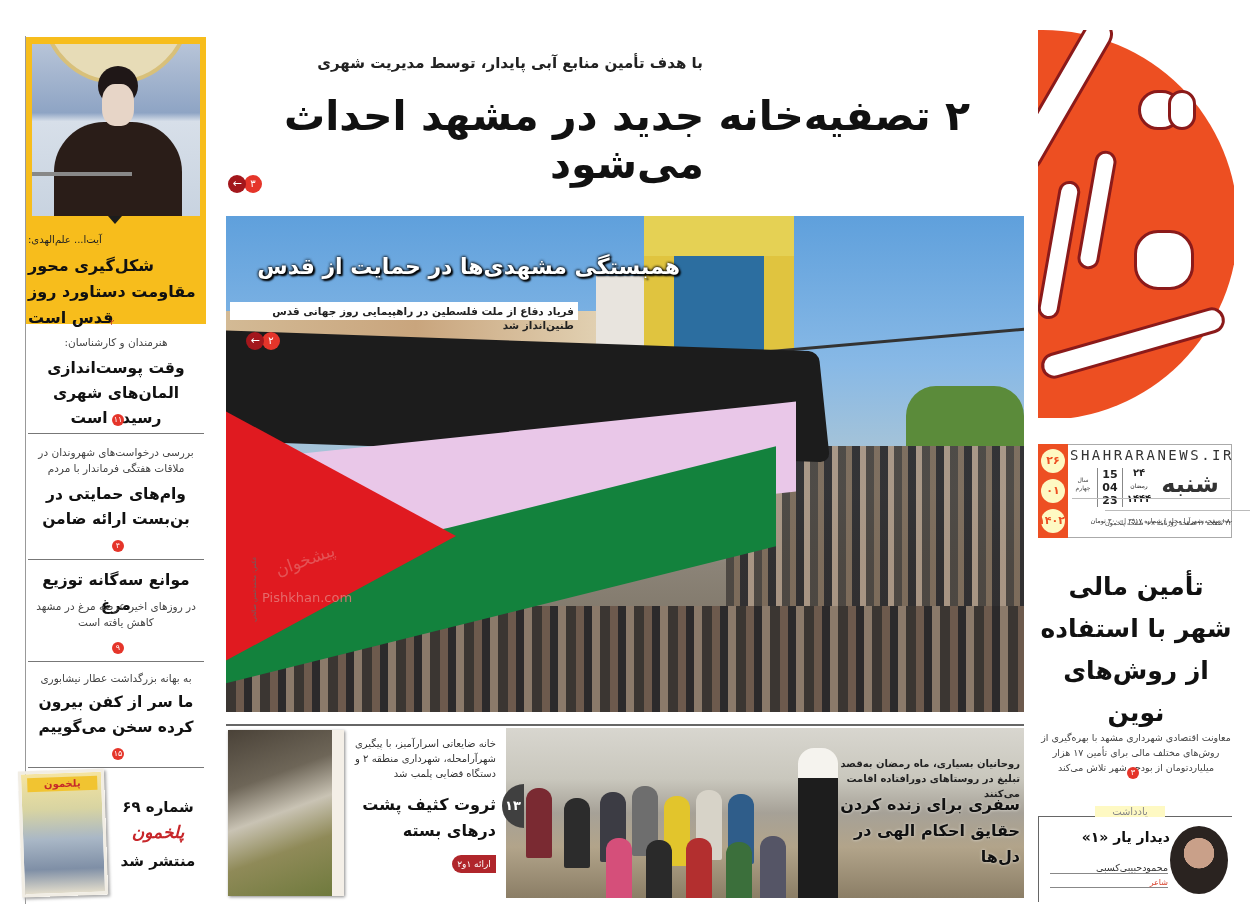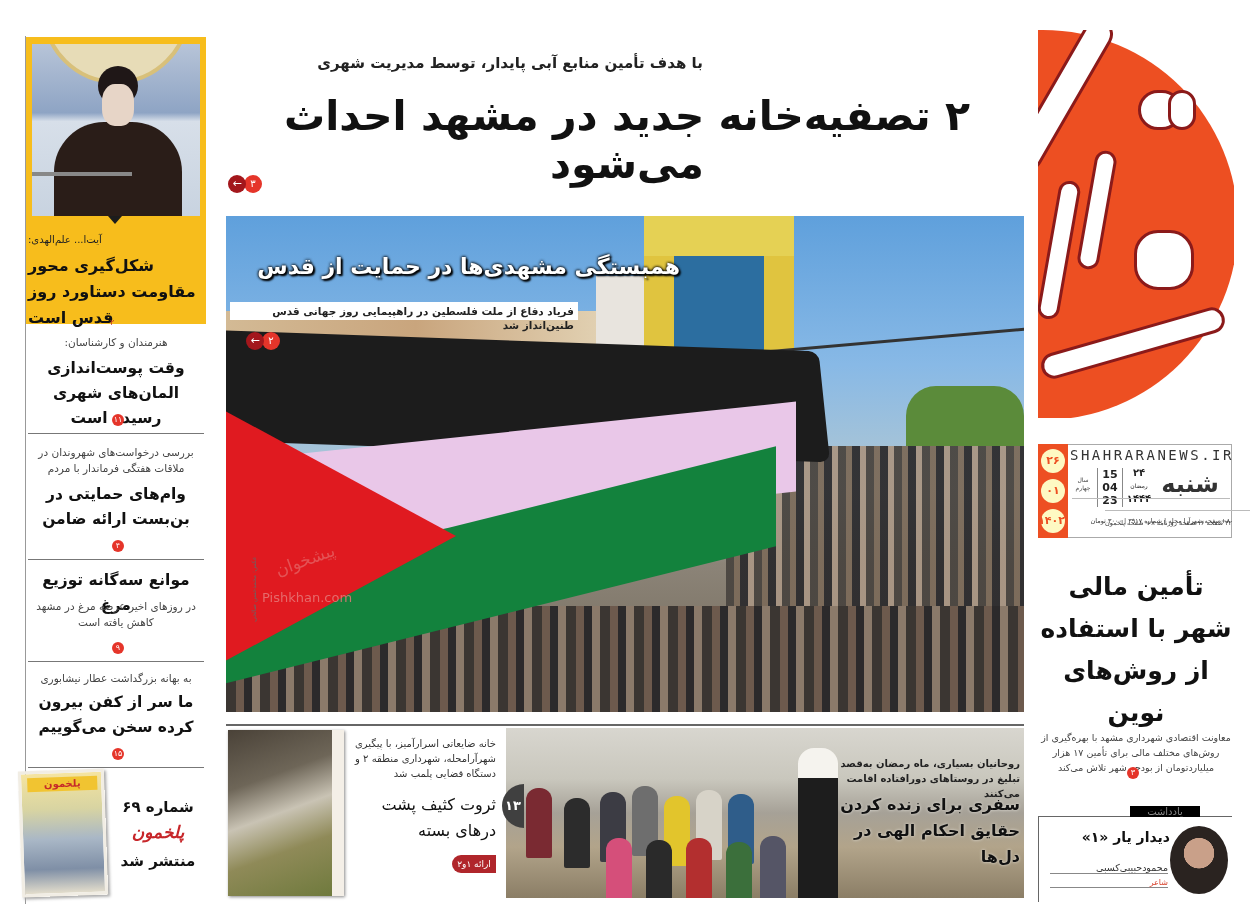--- a/index.html
+++ b/index.html
@@ -57,21 +57,21 @@
   #photo-sub { left: 230px; top: 302px; width: 348px; height: 18px; background: #fff; font-size: 10.5px; font-weight: bold; color: #222; text-align: right; padding: 2px 4px; line-height: 14px; }
   #photo-ref { left: 246px; top: 332px; width: 38px; height: 18px; }
   #watermark { left: 262px; top: 590px; width: 120px; font-size: 13px; color: rgba(230,120,120,.85); direction: ltr; text-align: left; }
   #watermark-fa { left: 260px; top: 550px; width: 90px; font-size: 17px; color: rgba(230,120,120,.6); text-align: center; transform: rotate(-20deg); }
   #photo-credit { left: 208px; top: 598px; width: 90px; font-size: 6px; color: #666; transform: rotate(-90deg); }
 
   
   #bottom-strip-line { left: 226px; top: 724px; width: 798px; height: 2px; background: #666; }
   #mahalle-photo { left: 228px; top: 730px; width: 116px; height: 166px; background: linear-gradient(160deg, #4a4238 0%, #6e6658 30%, #c9c3b4 50%, #8f8a58 70%, #6f7a3d 100%); border-right: 12px solid #f4efe7; box-shadow: 1px 1px 3px #888; }
   #mahalle-text { left: 350px; top: 736px; width: 146px; font-size: 10px; color: #333; text-align: right; line-height: 15px; }
-  #mahalle-title { left: 350px; top: 792px; width: 146px; font-size: 16px; font-weight: normal; text-align: right; line-height: 26px; }
+  #mahalle-title { left: 350px; top: 792px; width: 146px; font-size: 16px; font-weight: bold; text-align: right; line-height: 26px; }
   #mahalle-tag { left: 452px; top: 855px; width: 44px; height: 18px; background: #b0262b; color: #fff; font-size: 9px; line-height: 18px; text-align: center; border-radius: 9px 0 0 9px; }
 
   #village-photo { left: 506px; top: 728px; width: 518px; height: 170px; background: linear-gradient(180deg, #d8d6cf 0%, #c9c7bd 30%, #a6a197 50%, #b2a48a 70%, #8b7e66 100%); overflow: hidden; }
   .kid { position:absolute; width: 26px; height: 70px; border-radius: 12px 12px 2px 2px; }
   .cleric2 { position:absolute; left: 292px; top: 20px; width: 40px; height: 150px; background: linear-gradient(#f5f3ee 0 20%, #1d1d1d 20% 100%); border-radius: 16px 16px 0 0; }
   #village-badge { left: 502px; top: 784px; width: 22px; height: 44px; background: #404040; border-radius: 22px 0 0 22px; color: #fff; font-size: 13px; font-weight: bold; text-align: center; line-height: 44px; }
   #village-kicker { left: 830px; top: 756px; width: 190px; font-size: 10px; color: #222; font-weight: bold; text-align: right; line-height: 15px; }
   #village-title { left: 830px; top: 792px; width: 190px; font-size: 16px; font-weight: bold; text-align: right; line-height: 26px; color: #111; text-shadow: 0 0 3px #e8e6e0; }
 
   
@@ -87,21 +87,21 @@
   #hijri-date { left: 1125px; top: 466px; width: 28px; font-size: 10px; font-weight: bold; line-height: 13px; text-align: center; color: #222; }
   #greg-label { left: 1070px; top: 476px; width: 26px; font-size: 6px; line-height: 8px; text-align: center; color: #444; }
   #dateline-1 { left: 1105px; top: 510px; width: 158px; font-size: 6.5px; color: #333; text-align: left; border-top: 1px solid #bbb; padding-top: 8px; }
   #dateline-2 { left: 1072px; top: 498px; width: 158px; font-size: 6.5px; color: #333; text-align: right; border-top: 1px solid #bbb; padding-top: 18px; }
 
   #r-title { left: 1040px; top: 566px; width: 192px; font-size: 25px; line-height: 42px; font-weight: bold; text-align: center; }
   #r-text { left: 1040px; top: 708px; width: 192px; font-size: 9.5px; line-height: 15px; color: #444; text-align: center; margin-top: 22px; }
   #r-dot { left: 1127px; top: 767px; }
 
   #note-box { left: 1038px; top: 816px; width: 194px; height: 86px; border-left: 1px solid #666; border-top: 1px solid #666; }
-  #note-label { left: 1130px; top: 806px; width: 70px; background: #000000; font-size: 10px; color: #888; text-align: center; }
+  #note-label { left: 1095px; top: 806px; width: 70px; background: #fef9c3; font-size: 10px; color: #888; text-align: center; }
   #note-title { left: 1080px; top: 829px; width: 90px; font-size: 14px; font-weight: bold; text-align: right; }
   #note-author { left: 1050px; top: 862px; width: 118px; font-size: 9.5px; color: #333; text-align: right; border-bottom: 1px solid #888; }
   #note-role { left: 1050px; top: 878px; width: 118px; font-size: 8px; color: #d8402a; text-align: right; border-bottom: 1px solid #888; }
   #note-avatar { left: 1170px; top: 826px; width: 58px; height: 68px; border-radius: 50%; background: radial-gradient(circle at 50% 40%, #c9a089 0 30%, #2a2320 31% 100%); }
 </style>
 </head>
 <body>
 
 <div class="abs" id="leftcol"></div>
 <div class="abs" id="left-feature"></div>

